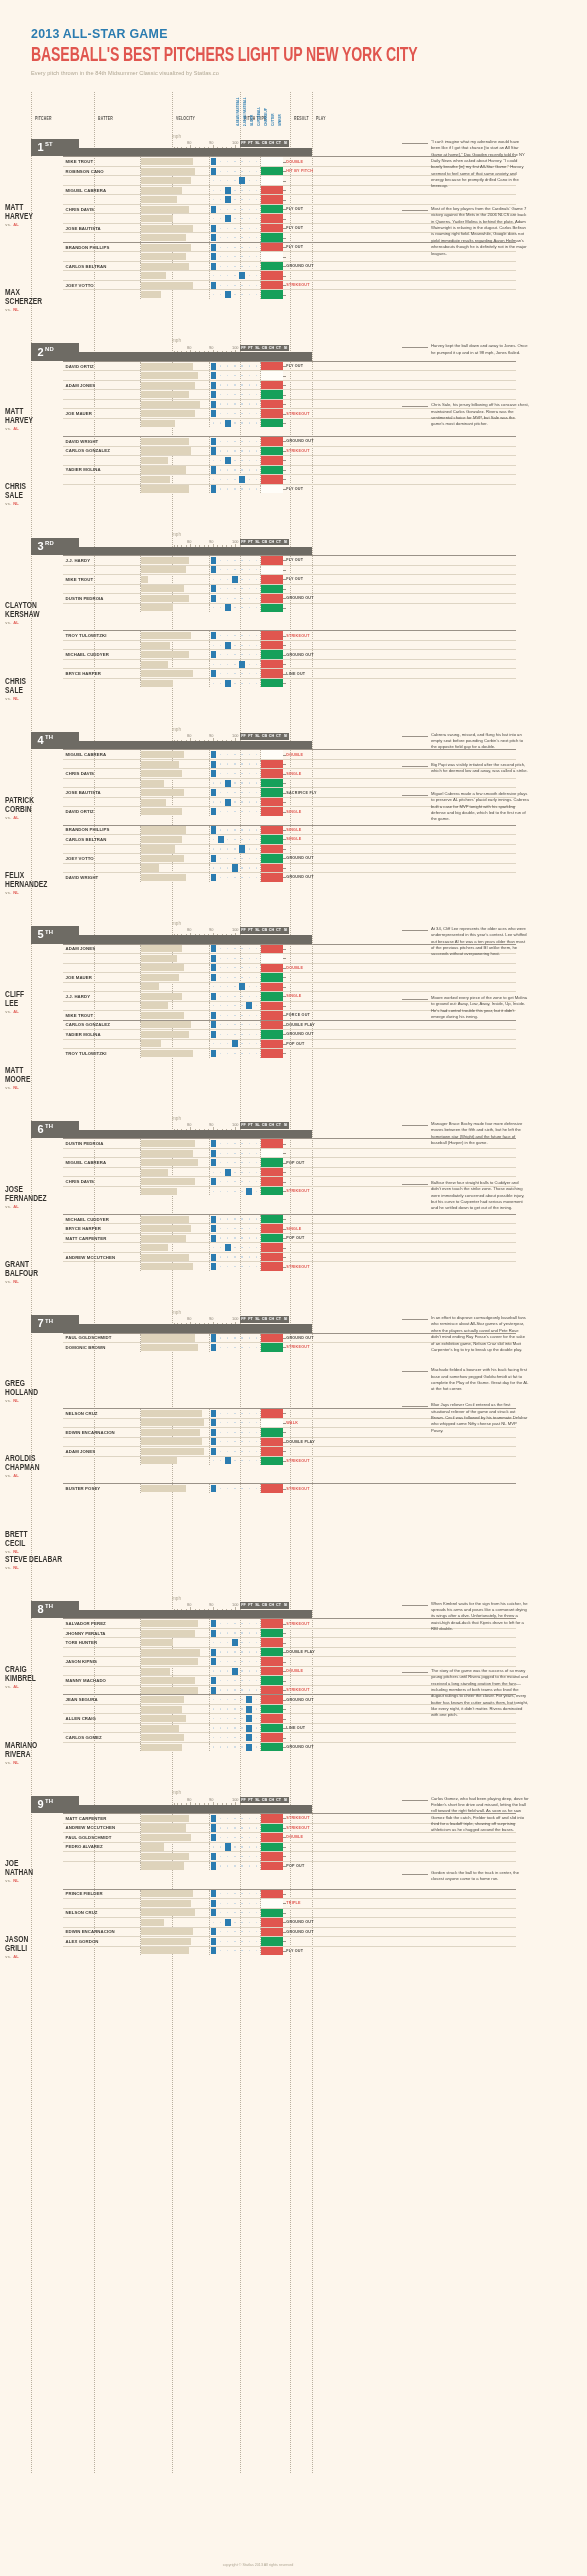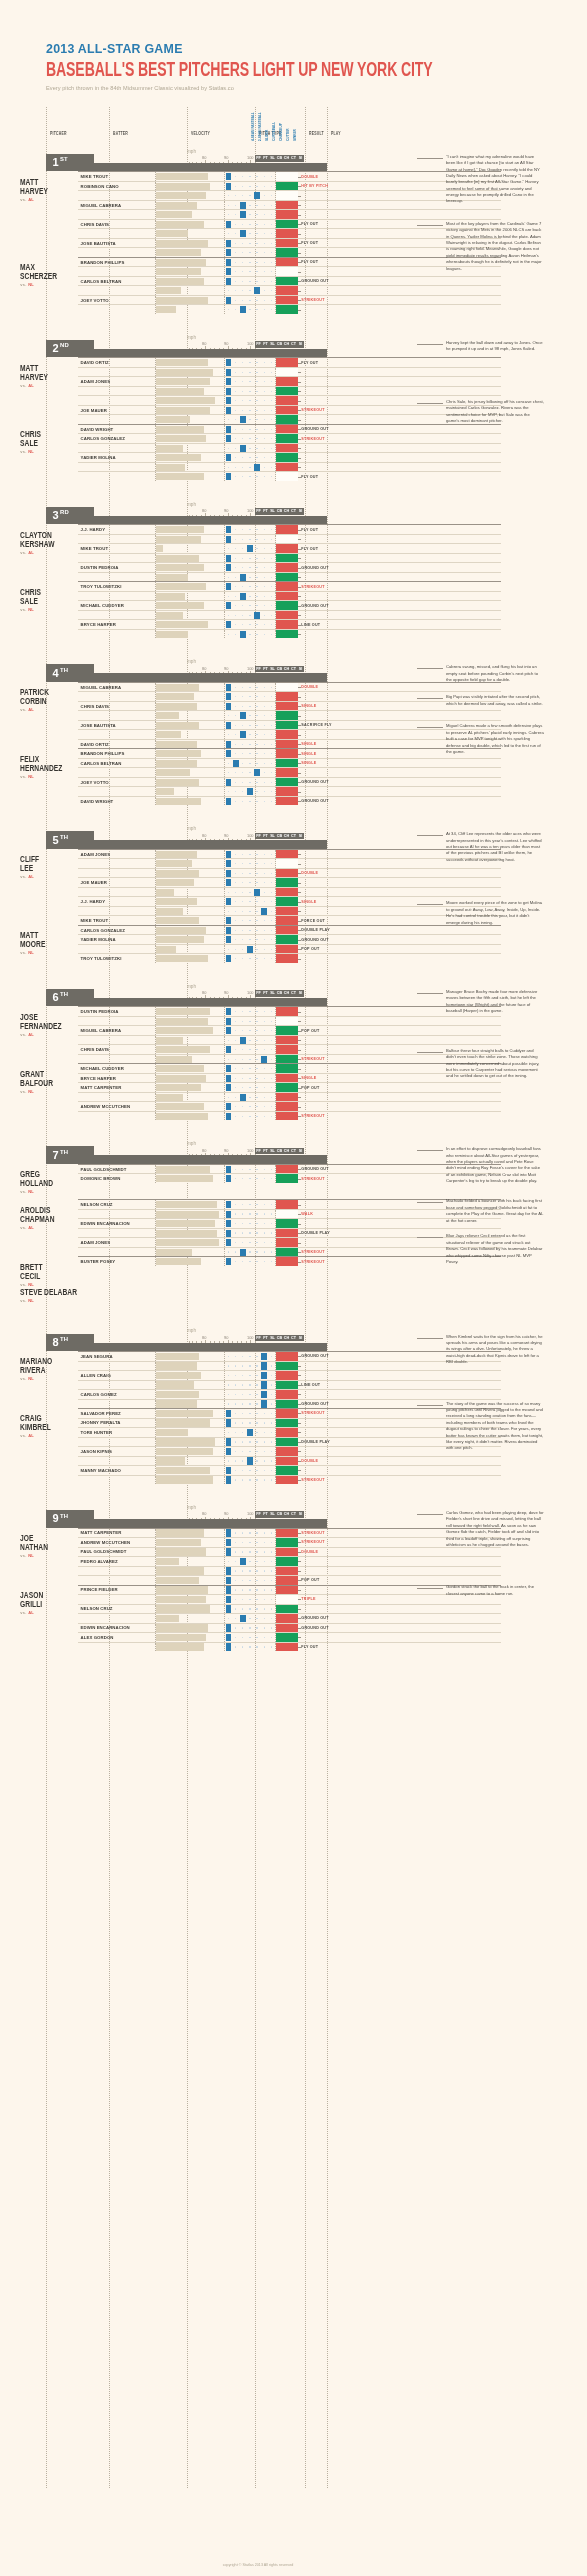--- a/index.html
+++ b/index.html
@@ -2,21 +2,21 @@
 <html style="font-size:10.5px"><head>
 <meta charset="utf-8">
 <style>
   html,body{margin:0;padding:0;}
   body{
     width:588px;background:#fdf6ec;
     font-family:"Liberation Sans", sans-serif;
     color:#3a3a38;
     -webkit-font-smoothing:antialiased;
   }
-  .page{position:relative;width:516px;min-height:2576px;padding:15px;box-sizing:border-box;}
+  .page{position:relative;width:516px;min-height:2576px;padding:0;box-sizing:border-box;}
 
   
   .header{padding:27.4px 0 0 31px;}
   .kicker{
     color:#2b7cb0;font-size:12.4px;font-weight:bold;letter-spacing:.02em;
     font-family:"Liberation Sans", sans-serif;
   }
   .headline{
     color:#e0564f;font-size:19.6px;font-weight:bold;letter-spacing:-.01em;
     margin-top:2px;
@@ -50,20 +50,21 @@
     padding:0 7.8px 0 6.5px;box-sizing:border-box;
   }
   .inning-num{font-size:11px;font-weight:bold;line-height:1;}
   .inning-ord{font-size:5.9px;font-weight:bold;margin-left:1.3px;
     position:relative;top:-3.3px;letter-spacing:.04em;}
 
   .pitcher-block{position:relative;display:flex;}
   .pitcher-cell{
     width:31px;flex:0 0 63px;padding:5.2px 0 5.2px 5.2px;box-sizing:border-box;
     position:relative;
+    margin-top:40px;
   }
   .pitcher-name{
     font-size:9.8px;font-weight:bold;line-height:.92;color:#35332f;
     transform:scaleX(.68);transform-origin:left top;white-space:nowrap;
     letter-spacing:.01em;
   }
   .pitcher-team{font-size:4px;color:#a79e8c;margin-top:2px;letter-spacing:.08em;font-weight:bold;}
   .pitcher-team b{color:#e0564f;}
 
   .rows{flex:1 1 auto;}
@@ -3569,20 +3570,301 @@
           <div>SI</div>
         </div>
         <div class="inning-bar" style="width: 281px;">
           <div class="inning-tag">
             <span class="inning-num">8</span>
             <span class="inning-ord">TH</span>
           </div>
         </div>
         <div class="pitcher-block">
           <div class="pitcher-cell">
+            <div class="pitcher-name">CRAIG</div>
+            <div class="pitcher-name">KIMBREL</div>
+            <div class="pitcher-team">vs. <b>AL</b></div>
+          </div>
+          <div class="rows">
+            <div class="prow">
+              <div class="batter">SALVADOR PEREZ</div>
+              <div class="velo">
+                <span class="velobar" style="width:57px"></span>
+              </div>
+              <div class="ptypes">
+                <span class="pt on">
+                  <b></b>
+                </span>
+                <span class="pt">
+                  <i></i>
+                </span>
+                <span class="pt">
+                  <i></i>
+                </span>
+                <span class="pt">
+                  <i></i>
+                </span>
+                <span class="pt">
+                  <i></i>
+                </span>
+                <span class="pt">
+                  <i></i>
+                </span>
+                <span class="pt">
+                  <i></i>
+                </span>
+              </div>
+              <div class="result">
+                <u class="r-red"></u>
+              </div>
+              <div class="play">
+                <span class="hl">STRIKEOUT</span>
+              </div>
+            </div>
+            <div class="prow">
+              <div class="batter">JHONNY PERALTA</div>
+              <div class="velo">
+                <span class="velobar" style="width:54px"></span>
+              </div>
+              <div class="ptypes">
+                <span class="pt on">
+                  <b></b>
+                </span>
+                <span class="pt">
+                  <i></i>
+                </span>
+                <span class="pt">
+                  <i></i>
+                </span>
+                <span class="pt">
+                  <i></i>
+                </span>
+                <span class="pt">
+                  <i></i>
+                </span>
+                <span class="pt">
+                  <i></i>
+                </span>
+                <span class="pt">
+                  <i></i>
+                </span>
+              </div>
+              <div class="result">
+                <u class="r-green"></u>
+              </div>
+              <div class="play"></div>
+            </div>
+            <div class="prow">
+              <div class="batter">TORII HUNTER</div>
+              <div class="velo">
+                <span class="velobar" style="width:32px"></span>
+              </div>
+              <div class="ptypes">
+                <span class="pt">
+                  <i></i>
+                </span>
+                <span class="pt">
+                  <i></i>
+                </span>
+                <span class="pt">
+                  <i></i>
+                </span>
+                <span class="pt on">
+                  <b></b>
+                </span>
+                <span class="pt">
+                  <i></i>
+                </span>
+                <span class="pt">
+                  <i></i>
+                </span>
+                <span class="pt">
+                  <i></i>
+                </span>
+              </div>
+              <div class="result">
+                <u class="r-red"></u>
+              </div>
+              <div class="play"></div>
+            </div>
+            <div class="prow">
+              <div class="batter"></div>
+              <div class="velo">
+                <span class="velobar" style="width:59px"></span>
+              </div>
+              <div class="ptypes">
+                <span class="pt on">
+                  <b></b>
+                </span>
+                <span class="pt">
+                  <i></i>
+                </span>
+                <span class="pt">
+                  <i></i>
+                </span>
+                <span class="pt">
+                  <i></i>
+                </span>
+                <span class="pt">
+                  <i></i>
+                </span>
+                <span class="pt">
+                  <i></i>
+                </span>
+                <span class="pt">
+                  <i></i>
+                </span>
+              </div>
+              <div class="result">
+                <u class="r-green"></u>
+              </div>
+              <div class="play">
+                <span class="">DOUBLE PLAY</span>
+              </div>
+            </div>
+            <div class="prow">
+              <div class="batter">JASON KIPNIS</div>
+              <div class="velo">
+                <span class="velobar" style="width:57px"></span>
+              </div>
+              <div class="ptypes">
+                <span class="pt on">
+                  <b></b>
+                </span>
+                <span class="pt">
+                  <i></i>
+                </span>
+                <span class="pt">
+                  <i></i>
+                </span>
+                <span class="pt">
+                  <i></i>
+                </span>
+                <span class="pt">
+                  <i></i>
+                </span>
+                <span class="pt">
+                  <i></i>
+                </span>
+                <span class="pt">
+                  <i></i>
+                </span>
+              </div>
+              <div class="result">
+                <u class="r-red"></u>
+              </div>
+              <div class="play"></div>
+            </div>
+            <div class="prow">
+              <div class="batter"></div>
+              <div class="velo">
+                <span class="velobar" style="width:29px"></span>
+              </div>
+              <div class="ptypes">
+                <span class="pt">
+                  <i></i>
+                </span>
+                <span class="pt">
+                  <i></i>
+                </span>
+                <span class="pt">
+                  <i></i>
+                </span>
+                <span class="pt on">
+                  <b></b>
+                </span>
+                <span class="pt">
+                  <i></i>
+                </span>
+                <span class="pt">
+                  <i></i>
+                </span>
+                <span class="pt">
+                  <i></i>
+                </span>
+              </div>
+              <div class="result">
+                <u class="r-red"></u>
+              </div>
+              <div class="play">
+                <span class="hl">DOUBLE</span>
+              </div>
+            </div>
+            <div class="prow">
+              <div class="batter">MANNY MACHADO</div>
+              <div class="velo">
+                <span class="velobar" style="width:54px"></span>
+              </div>
+              <div class="ptypes">
+                <span class="pt on">
+                  <b></b>
+                </span>
+                <span class="pt">
+                  <i></i>
+                </span>
+                <span class="pt">
+                  <i></i>
+                </span>
+                <span class="pt">
+                  <i></i>
+                </span>
+                <span class="pt">
+                  <i></i>
+                </span>
+                <span class="pt">
+                  <i></i>
+                </span>
+                <span class="pt">
+                  <i></i>
+                </span>
+              </div>
+              <div class="result">
+                <u class="r-green"></u>
+              </div>
+              <div class="play"></div>
+            </div>
+            <div class="prow">
+              <div class="batter"></div>
+              <div class="velo">
+                <span class="velobar" style="width:57px"></span>
+              </div>
+              <div class="ptypes">
+                <span class="pt on">
+                  <b></b>
+                </span>
+                <span class="pt">
+                  <i></i>
+                </span>
+                <span class="pt">
+                  <i></i>
+                </span>
+                <span class="pt">
+                  <i></i>
+                </span>
+                <span class="pt">
+                  <i></i>
+                </span>
+                <span class="pt">
+                  <i></i>
+                </span>
+                <span class="pt">
+                  <i></i>
+                </span>
+              </div>
+              <div class="result">
+                <u class="r-red"></u>
+              </div>
+              <div class="play">
+                <span class="hl">STRIKEOUT</span>
+              </div>
+            </div>
+          </div>
+        </div>
+        <div class="pitcher-block">
+          <div class="pitcher-cell">
             <div class="pitcher-name">MARIANO</div>
             <div class="pitcher-name">RIVERA</div>
             <div class="pitcher-team">vs. <b>NL</b></div>
           </div>
           <div class="rows">
             <div class="prow">
               <div class="batter">JEAN SEGURA</div>
               <div class="velo">
                 <span class="velobar" style="width:43px"></span>
               </div>
@@ -3776,301 +4058,20 @@
                 </span>
                 <span class="pt">
                   <i></i>
                 </span>
               </div>
               <div class="result">
                 <u class="r-green"></u>
               </div>
               <div class="play">
                 <span class="">GROUND OUT</span>
-              </div>
-            </div>
-          </div>
-        </div>
-        <div class="pitcher-block">
-          <div class="pitcher-cell">
-            <div class="pitcher-name">CRAIG</div>
-            <div class="pitcher-name">KIMBREL</div>
-            <div class="pitcher-team">vs. <b>AL</b></div>
-          </div>
-          <div class="rows">
-            <div class="prow">
-              <div class="batter">SALVADOR PEREZ</div>
-              <div class="velo">
-                <span class="velobar" style="width:57px"></span>
-              </div>
-              <div class="ptypes">
-                <span class="pt on">
-                  <b></b>
-                </span>
-                <span class="pt">
-                  <i></i>
-                </span>
-                <span class="pt">
-                  <i></i>
-                </span>
-                <span class="pt">
-                  <i></i>
-                </span>
-                <span class="pt">
-                  <i></i>
-                </span>
-                <span class="pt">
-                  <i></i>
-                </span>
-                <span class="pt">
-                  <i></i>
-                </span>
-              </div>
-              <div class="result">
-                <u class="r-red"></u>
-              </div>
-              <div class="play">
-                <span class="hl">STRIKEOUT</span>
-              </div>
-            </div>
-            <div class="prow">
-              <div class="batter">JHONNY PERALTA</div>
-              <div class="velo">
-                <span class="velobar" style="width:54px"></span>
-              </div>
-              <div class="ptypes">
-                <span class="pt on">
-                  <b></b>
-                </span>
-                <span class="pt">
-                  <i></i>
-                </span>
-                <span class="pt">
-                  <i></i>
-                </span>
-                <span class="pt">
-                  <i></i>
-                </span>
-                <span class="pt">
-                  <i></i>
-                </span>
-                <span class="pt">
-                  <i></i>
-                </span>
-                <span class="pt">
-                  <i></i>
-                </span>
-              </div>
-              <div class="result">
-                <u class="r-green"></u>
-              </div>
-              <div class="play"></div>
-            </div>
-            <div class="prow">
-              <div class="batter">TORII HUNTER</div>
-              <div class="velo">
-                <span class="velobar" style="width:32px"></span>
-              </div>
-              <div class="ptypes">
-                <span class="pt">
-                  <i></i>
-                </span>
-                <span class="pt">
-                  <i></i>
-                </span>
-                <span class="pt">
-                  <i></i>
-                </span>
-                <span class="pt on">
-                  <b></b>
-                </span>
-                <span class="pt">
-                  <i></i>
-                </span>
-                <span class="pt">
-                  <i></i>
-                </span>
-                <span class="pt">
-                  <i></i>
-                </span>
-              </div>
-              <div class="result">
-                <u class="r-red"></u>
-              </div>
-              <div class="play"></div>
-            </div>
-            <div class="prow">
-              <div class="batter"></div>
-              <div class="velo">
-                <span class="velobar" style="width:59px"></span>
-              </div>
-              <div class="ptypes">
-                <span class="pt on">
-                  <b></b>
-                </span>
-                <span class="pt">
-                  <i></i>
-                </span>
-                <span class="pt">
-                  <i></i>
-                </span>
-                <span class="pt">
-                  <i></i>
-                </span>
-                <span class="pt">
-                  <i></i>
-                </span>
-                <span class="pt">
-                  <i></i>
-                </span>
-                <span class="pt">
-                  <i></i>
-                </span>
-              </div>
-              <div class="result">
-                <u class="r-green"></u>
-              </div>
-              <div class="play">
-                <span class="">DOUBLE PLAY</span>
-              </div>
-            </div>
-            <div class="prow">
-              <div class="batter">JASON KIPNIS</div>
-              <div class="velo">
-                <span class="velobar" style="width:57px"></span>
-              </div>
-              <div class="ptypes">
-                <span class="pt on">
-                  <b></b>
-                </span>
-                <span class="pt">
-                  <i></i>
-                </span>
-                <span class="pt">
-                  <i></i>
-                </span>
-                <span class="pt">
-                  <i></i>
-                </span>
-                <span class="pt">
-                  <i></i>
-                </span>
-                <span class="pt">
-                  <i></i>
-                </span>
-                <span class="pt">
-                  <i></i>
-                </span>
-              </div>
-              <div class="result">
-                <u class="r-red"></u>
-              </div>
-              <div class="play"></div>
-            </div>
-            <div class="prow">
-              <div class="batter"></div>
-              <div class="velo">
-                <span class="velobar" style="width:29px"></span>
-              </div>
-              <div class="ptypes">
-                <span class="pt">
-                  <i></i>
-                </span>
-                <span class="pt">
-                  <i></i>
-                </span>
-                <span class="pt">
-                  <i></i>
-                </span>
-                <span class="pt on">
-                  <b></b>
-                </span>
-                <span class="pt">
-                  <i></i>
-                </span>
-                <span class="pt">
-                  <i></i>
-                </span>
-                <span class="pt">
-                  <i></i>
-                </span>
-              </div>
-              <div class="result">
-                <u class="r-red"></u>
-              </div>
-              <div class="play">
-                <span class="hl">DOUBLE</span>
-              </div>
-            </div>
-            <div class="prow">
-              <div class="batter">MANNY MACHADO</div>
-              <div class="velo">
-                <span class="velobar" style="width:54px"></span>
-              </div>
-              <div class="ptypes">
-                <span class="pt on">
-                  <b></b>
-                </span>
-                <span class="pt">
-                  <i></i>
-                </span>
-                <span class="pt">
-                  <i></i>
-                </span>
-                <span class="pt">
-                  <i></i>
-                </span>
-                <span class="pt">
-                  <i></i>
-                </span>
-                <span class="pt">
-                  <i></i>
-                </span>
-                <span class="pt">
-                  <i></i>
-                </span>
-              </div>
-              <div class="result">
-                <u class="r-green"></u>
-              </div>
-              <div class="play"></div>
-            </div>
-            <div class="prow">
-              <div class="batter"></div>
-              <div class="velo">
-                <span class="velobar" style="width:57px"></span>
-              </div>
-              <div class="ptypes">
-                <span class="pt on">
-                  <b></b>
-                </span>
-                <span class="pt">
-                  <i></i>
-                </span>
-                <span class="pt">
-                  <i></i>
-                </span>
-                <span class="pt">
-                  <i></i>
-                </span>
-                <span class="pt">
-                  <i></i>
-                </span>
-                <span class="pt">
-                  <i></i>
-                </span>
-                <span class="pt">
-                  <i></i>
-                </span>
-              </div>
-              <div class="result">
-                <u class="r-red"></u>
-              </div>
-              <div class="play">
-                <span class="hl">STRIKEOUT</span>
               </div>
             </div>
           </div>
         </div>
         <div class="notes" style="top: 0px;">
           <div class="note" style="top: 3.9px;"><span class="lead"></span>When Kimbrel waits for the sign from his catcher, he spreads his arms and poses like a cormorant drying its wings after a dive. Unfortunately, he threw a waist-high dead-duck that Kipnis drove to left for a RBI double.</div>
           <div class="note" style="top: 71px;"><span class="lead"></span>The story of the game was the success of so many young pitchers until Rivera jogged to the mound and received a long standing ovation from the fans—including members of both teams who lined the dugout railings to cheer the closer. For years, every batter has known the cutter awaits them, but tonight, like every night, it didn't matter. Rivera dominated with one pitch.</div>
         </div>
       </div>
       <div class="inning" style="margin-top: 22px; position: relative;">

